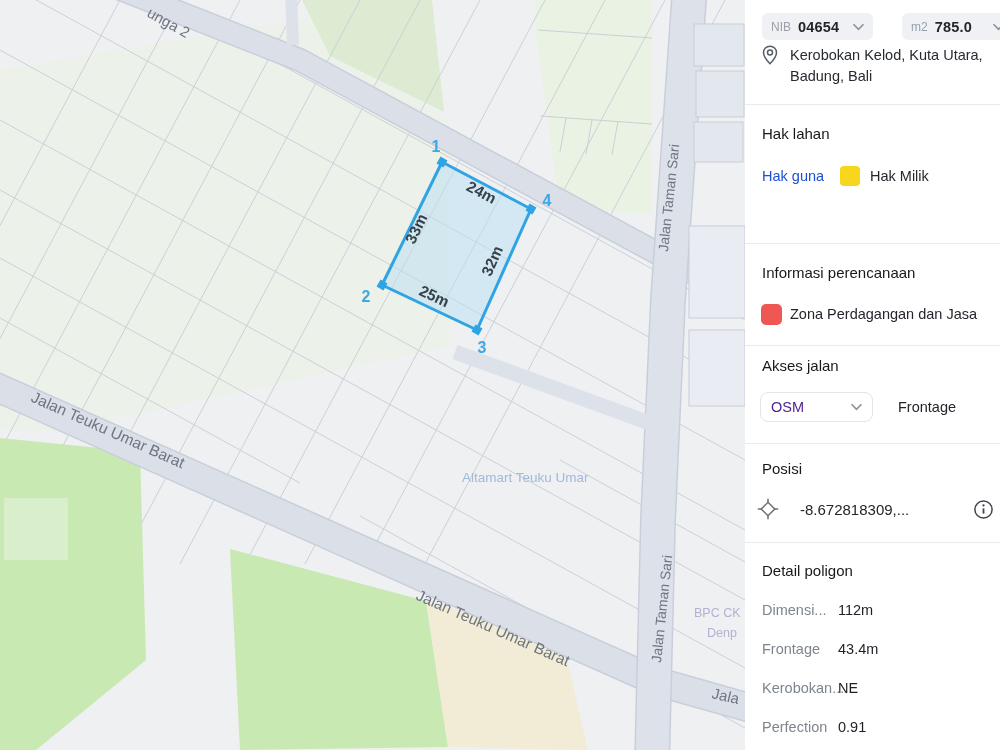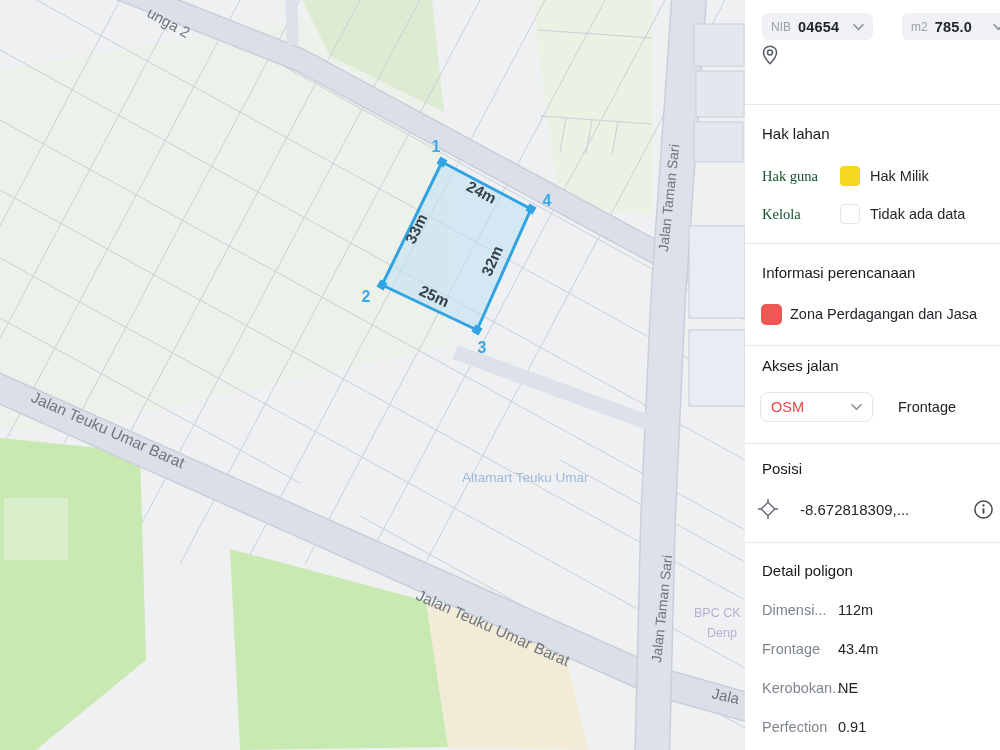--- a/index.html
+++ b/index.html
@@ -19,32 +19,32 @@
   .pill .chev{margin-left:auto;}
 
   .location{position:absolute;top:45px;left:17px;display:flex;gap:12px;width:225px;}
   .loc-text{font-size:14.5px;line-height:21px;color:#262b31;width:195px;}
 
   .divider{position:absolute;left:0;right:0;height:1px;background:#e8eaed;}
 
   .sec-title{position:absolute;left:17px;font-size:15px;font-weight:400;color:#17191c;}
 
   .row{position:absolute;left:17px;right:6px;display:flex;align-items:center;height:22px;}
-  .row-label{width:78px;font-size:14.5px;color:#14532d;flex:0 0 78px;font-family:Liberation Serif, serif;}
+  .row-label{width:78px;font-size:14.5px;color:#1d4ed8;flex:0 0 78px;}
   .swatch{width:20px;height:20px;border-radius:4px;margin-right:10px;flex:0 0 20px;}
   .swatch.bordered{border:1px solid #e3e6ea;}
   .row-value{font-size:14.5px;color:#23272c;}
 
   .zone-row{position:absolute;left:16px;display:flex;align-items:center;height:22px;}
   .zone-row .swatch{width:21px;height:21px;border-radius:5px;flex:0 0 21px;}
 
   .akses-row{position:absolute;left:15px;display:flex;align-items:center;}
   .select{width:113px;height:30px;border:1px solid #e2e5e9;border-radius:8px;background:#fff;
           display:flex;align-items:center;padding:0 10px;cursor:pointer;}
-  .select-value{font-size:14.5px;color:#ef4444;}
+  .select-value{font-size:14.5px;color:#4c1d95;}
   .select .chev{margin-left:auto;}
   .akses-value{font-size:14.5px;color:#22262b;margin-left:25px;}
 
   .posisi-row{position:absolute;left:12px;right:6px;display:flex;align-items:center;}
   .coords{font-size:15px;color:#22262b;margin-left:21px;}
   .info-btn{margin-left:auto;cursor:pointer;display:flex;}
 
   .d-row{position:absolute;left:17px;display:flex;align-items:center;height:20px;}
   .d-label{width:76px;flex:0 0 76px;font-size:14.5px;color:#7e858e;}
   .d-value{font-size:14.5px;font-weight:500;color:#1d2126;}
@@ -170,34 +170,30 @@
             <polyline points="1,1.5 5.5,6 10,1.5" stroke="#8d939c" stroke-width="1.7" fill="none" stroke-linecap="round"></polyline>
           </svg>
       </div>
     </div>
 
     <div class="location">
       <svg width="16" height="20" viewBox="0 0 16 20">
         <path d="M8 1.2 C4.3 1.2 1.5 4 1.5 7.6 C1.5 12.2 8 18.8 8 18.8 C8 18.8 14.5 12.2 14.5 7.6 C14.5 4 11.7 1.2 8 1.2 Z" fill="none" stroke="#565d66" stroke-width="1.5"></path>
         <circle cx="8" cy="7.6" r="2.5" fill="none" stroke="#565d66" stroke-width="1.5"></circle>
       </svg>
+      <div class="loc-text">Kerobokan Kelod, Kuta Utara, Badung, Bali</div>
     </div>
 
     <div class="divider" style="top:104px"></div>
 
     <div class="sec-title" style="top:125px">Hak lahan</div>
     <div class="row" style="top:165px">
       <span class="row-label">Hak guna</span>
       <span class="swatch" style="background-color: rgb(247, 215, 30);"></span>
       <span class="row-value">Hak Milik</span>
-    </div>
-    <div class="row" style="top:203px">
-      <span class="row-label">Kelola</span>
-      <span class="swatch bordered" style="background-color: rgb(255, 255, 255);"></span>
-      <span class="row-value">Tidak ada data</span>
     </div>
 
     <div class="divider" style="top:243px"></div>
 
     <div class="sec-title" style="top:264px">Informasi perencanaan</div>
     <div class="zone-row" style="top:303px">
       <span class="swatch" style="margin-right: 8px; background-color: rgb(239, 87, 83);"></span>
       <span class="row-value">Zona Perdagangan dan Jasa</span>
     </div>
 

